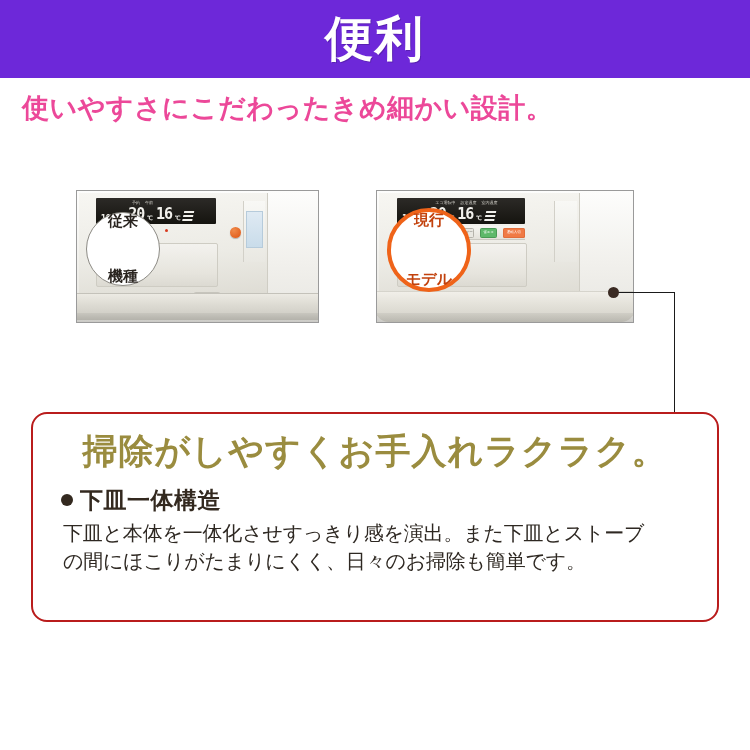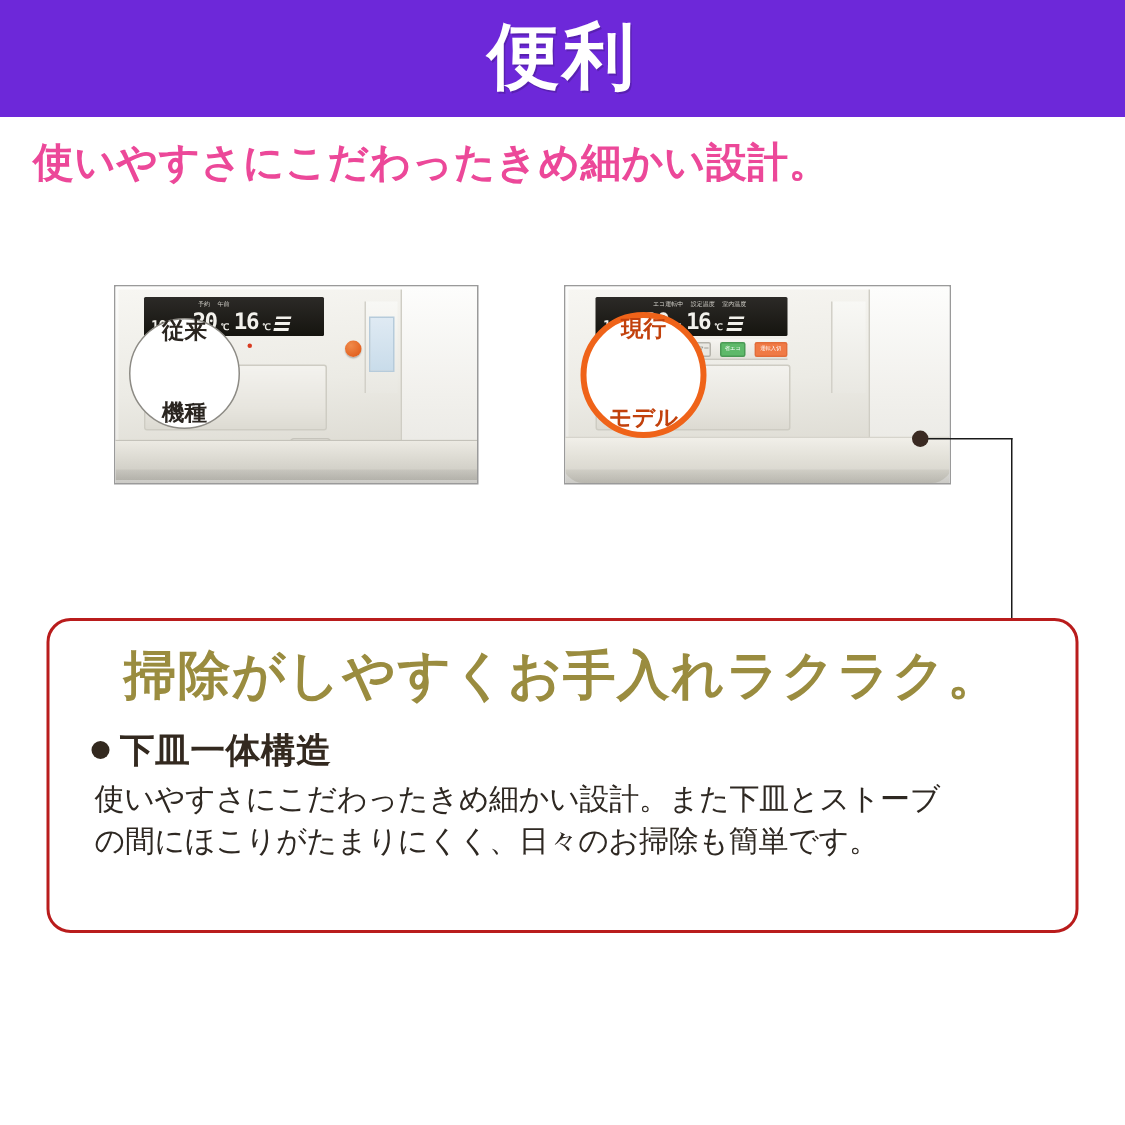--- a/index.html
+++ b/index.html
@@ -485,16 +485,16 @@
 
 <div class="info-box">
   <div class="info-head">掃除がしやすくお手入れラクラク。</div>
 
   <div class="bullet-row">
     <span class="bullet-dot"></span>
     <span class="bullet-title">下皿一体構造</span>
   </div>
 
   <div class="body-text">
-    <div>使いやすさにこだわったきめ細かい設計。また下皿とストーブ</div>
+    <div>下皿と本体を一体化させすっきり感を演出。また下皿とストーブ</div>
     <div>の間にほこりがたまりにくく、日々のお掃除も簡単です。</div>
   </div>
 </div>
 
 </body></html>

